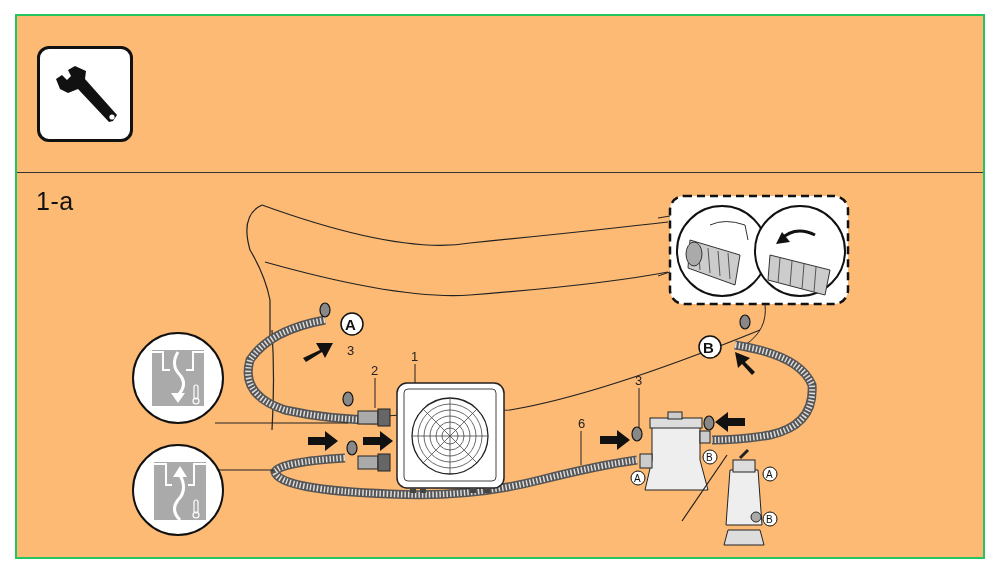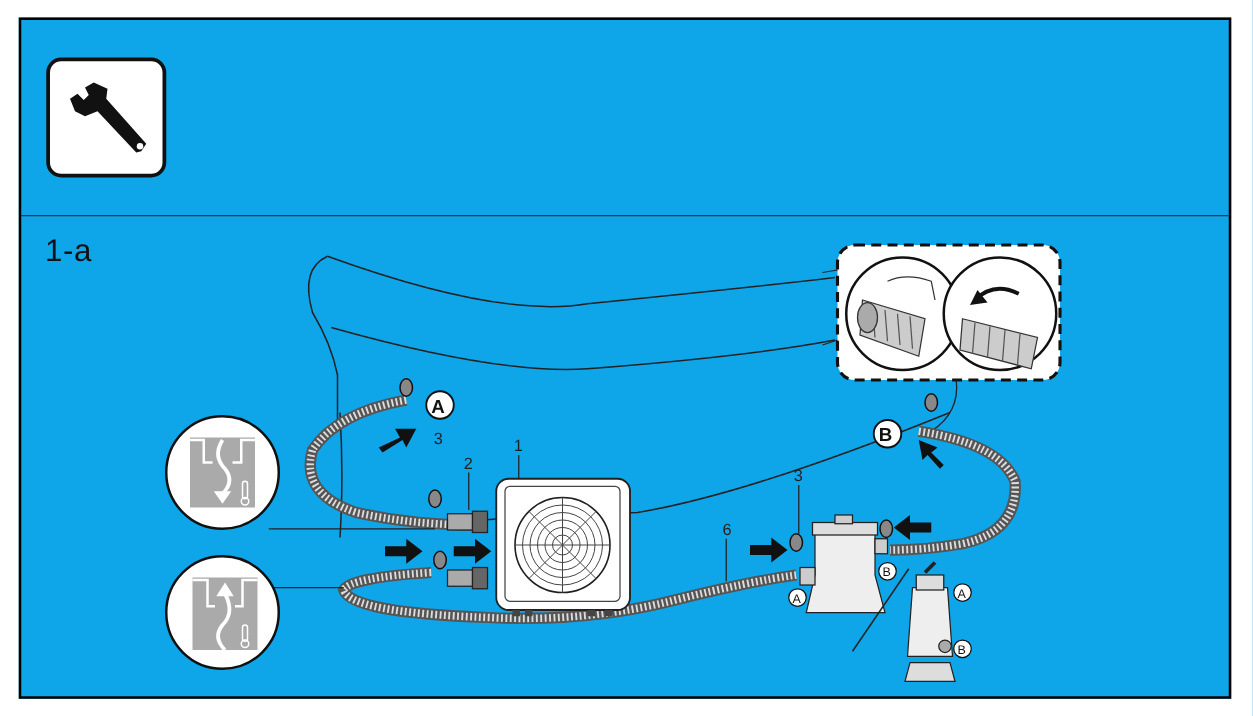--- a/index.html
+++ b/index.html
@@ -1,19 +1,19 @@
 <!DOCTYPE html>
 <html><head>
 <meta charset="utf-8">
 <style>
   html, body { margin: 0; padding: 0; background: #ffffff; }
   body { width: 1002px; height: 573px; position: relative; overflow: hidden;
          font-family: "Liberation Sans", sans-serif; }
   .frame { position: absolute; left: 15px; top: 14px; width: 970px; height: 545px;
-           border: 2px solid #000000; box-sizing: border-box; background: #0ea5e9; }
+           border: 2px solid #22c55e; box-sizing: border-box; background: #fdba74; }
   .divider { position: absolute; left: 0; right: 0; top: 156px; height: 0;
              border-top: 1.5px solid #333; }
   .tool-box { position: absolute; left: 20px; top: 30px; width: 96px; height: 96px;
               border: 3.5px solid #111; border-radius: 12px; box-sizing: border-box; background: #fff; }
   .tool-box svg { position: absolute; left: 0; top: 0; }
   .step-label { position: absolute; left: 19px; top: 171px; font-size: 25px; color: #111;
                 letter-spacing: 0.5px; }
   .illustration { position: absolute; left: 0; top: 0; }
   .num { font-family: "Liberation Sans", sans-serif; font-size: 13px; fill: #222; }
   .letter { font-family: "Liberation Sans", sans-serif; font-weight: bold; fill: #111; }

